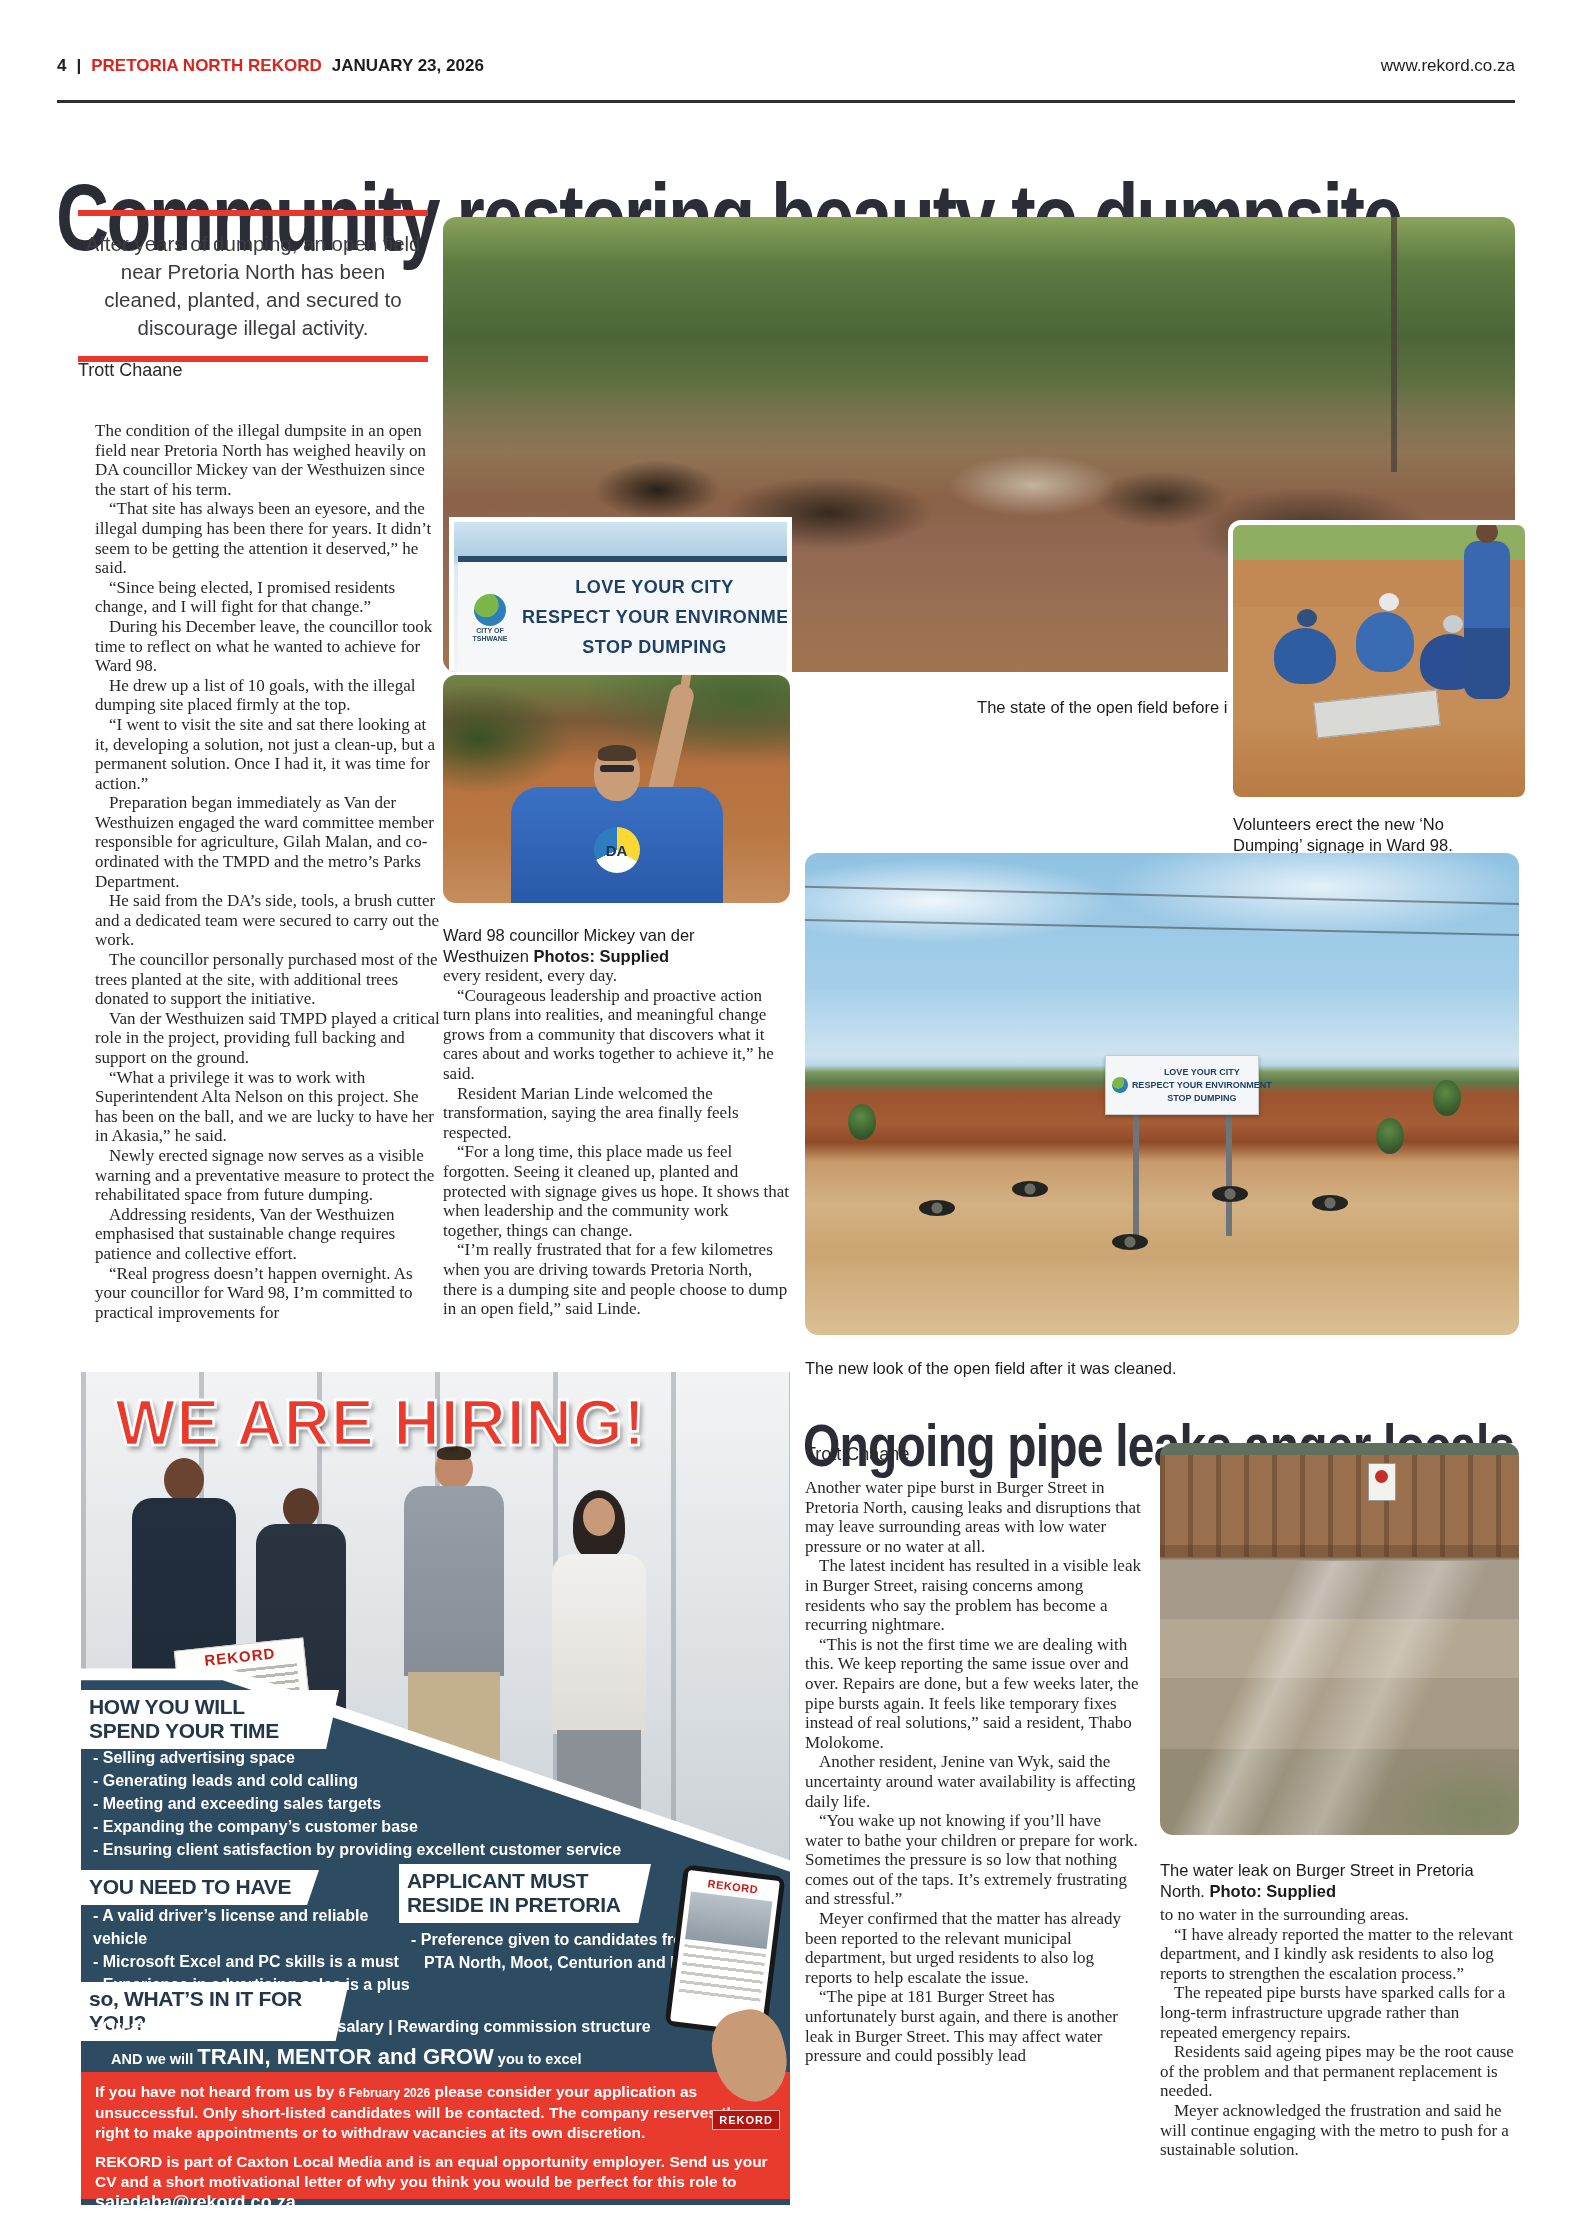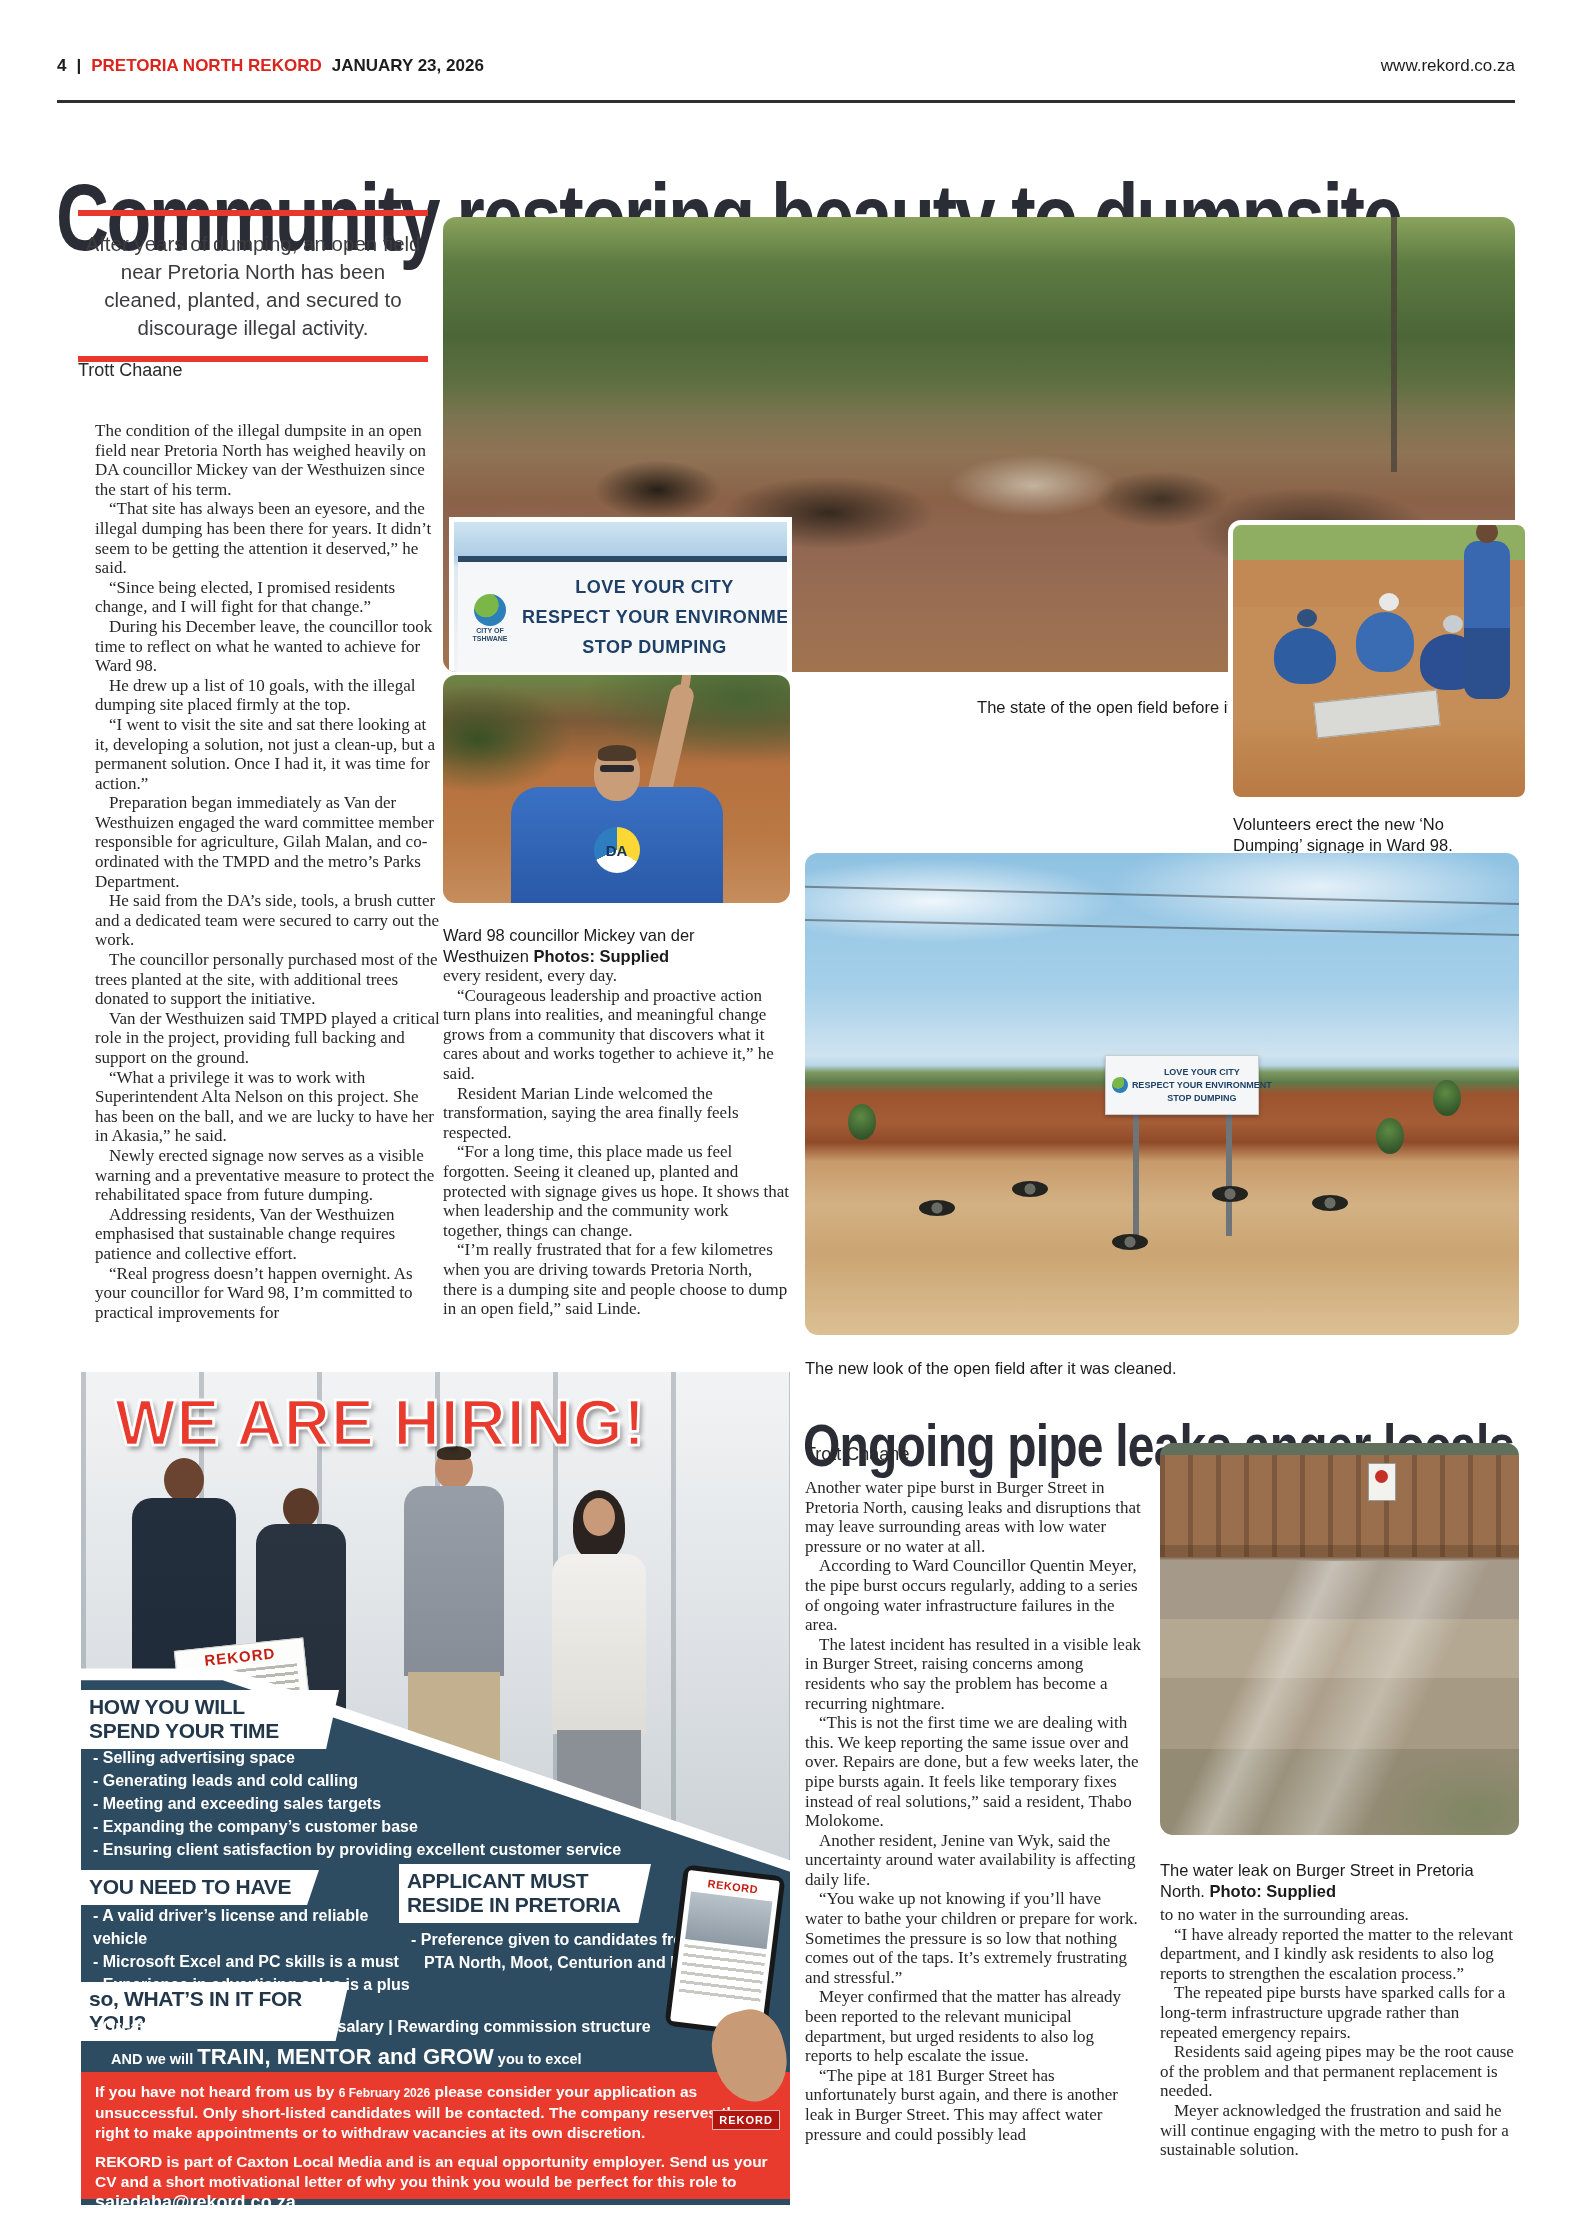--- a/index.html
+++ b/index.html
@@ -286,21 +286,20 @@
     <div class="pa-tree" style="left:88%;top:47%;"></div>
     <div class="pa-tree" style="left:80%;top:55%;"></div>
     <div class="pa-tree" style="left:6%;top:52%;"></div>
   </div>
   <p class="cap cap-after">The new look of the open field after it was cleaned.</p>
 
   <h2 class="a2-headline">Ongoing pipe leaks anger locals</h2>
   <div class="byline by2">Trott Chaane</div>
   <div class="bodycol a2col1">
       <p>Another water pipe burst in Burger Street in Pretoria North, causing leaks and disruptions that may leave surrounding areas with low water pressure or no water at all.</p>
-      <p>According to Ward Councillor Quentin Meyer, the pipe burst occurs regularly, adding to a series of ongoing water infrastructure failures in the area.</p>
       <p>The latest incident has resulted in a visible leak in Burger Street, raising concerns among residents who say the problem has become a recurring nightmare.</p>
       <p>“This is not the first time we are dealing with this. We keep reporting the same issue over and over. Repairs are done, but a few weeks later, the pipe bursts again. It feels like temporary fixes instead of real solutions,” said a resident, Thabo Molokome.</p>
       <p>Another resident, Jenine van Wyk, said the uncertainty around water availability is affecting daily life.</p>
       <p>“You wake up not knowing if you’ll have water to bathe your children or prepare for work. Sometimes the pressure is so low that nothing comes out of the taps. It’s extremely frustrating and stressful.”</p>
       <p>Meyer confirmed that the matter has already been reported to the relevant municipal department, but urged residents to also log reports to help escalate the issue.</p>
       <p>“The pipe at 181 Burger Street has unfortunately burst again, and there is another leak in Burger Street. This may affect water pressure and could possibly lead</p>
     </div>
 
   <div class="photo photo-pipe">
     <div class="pp-wall"></div>

